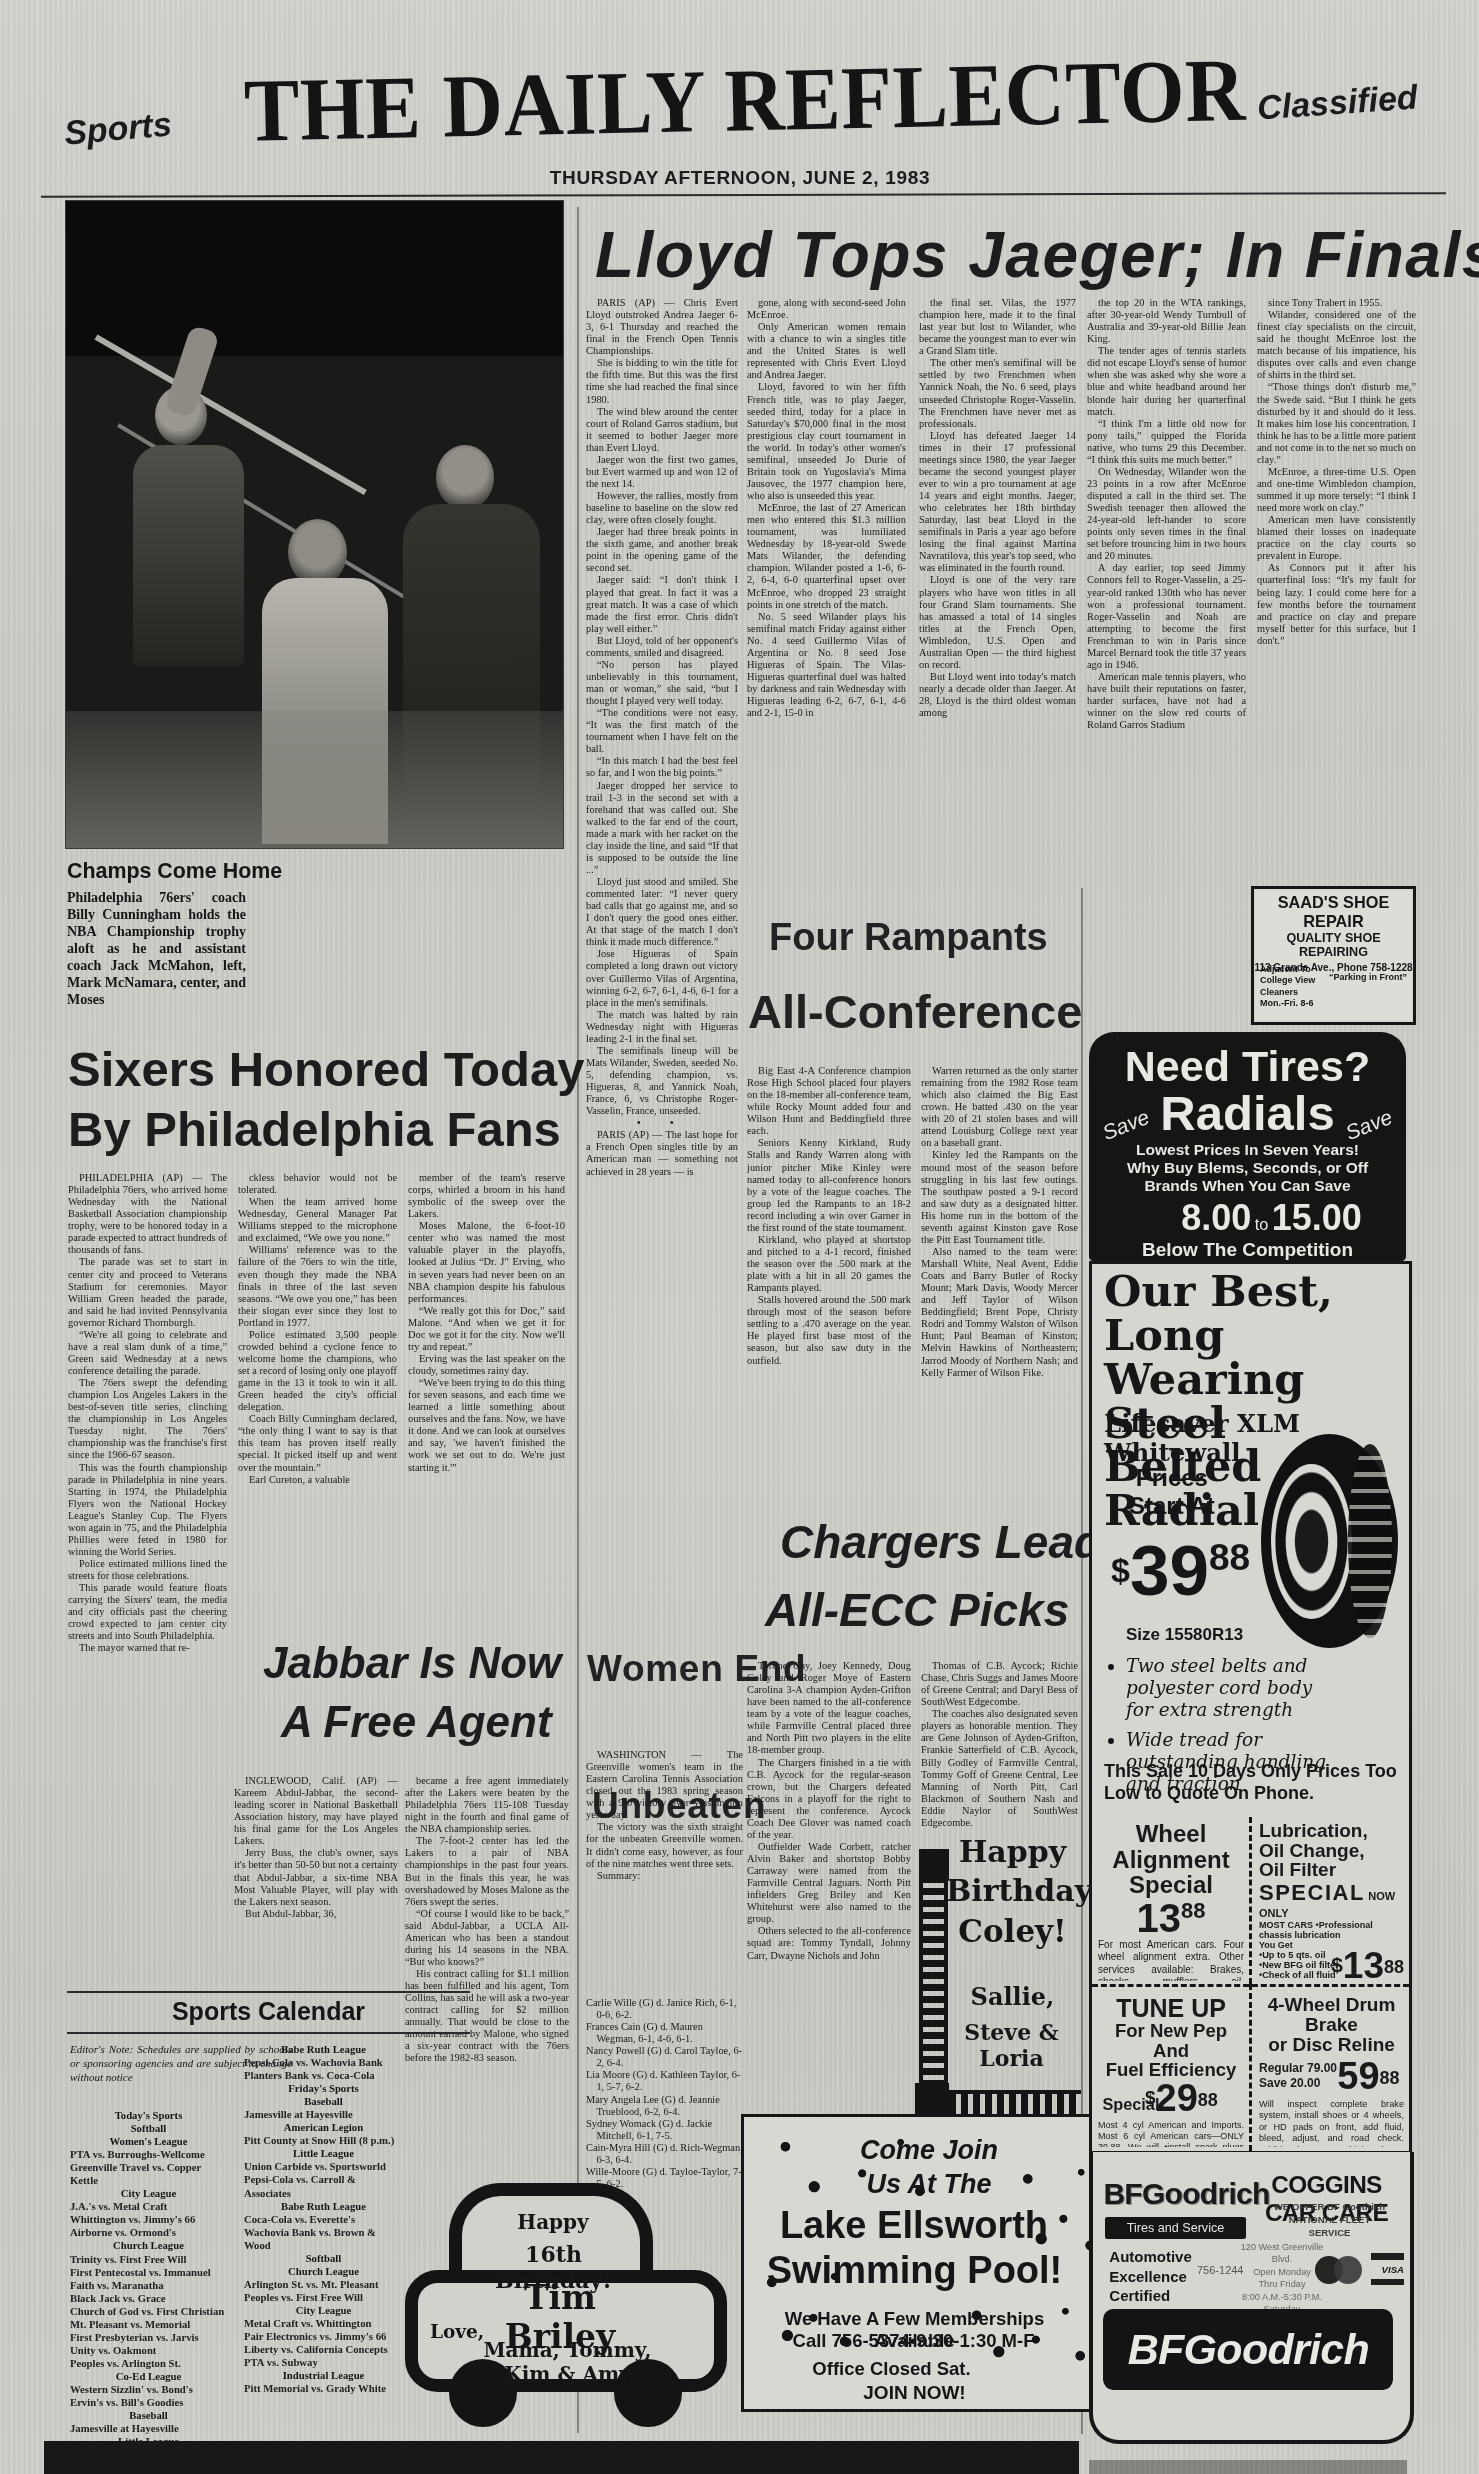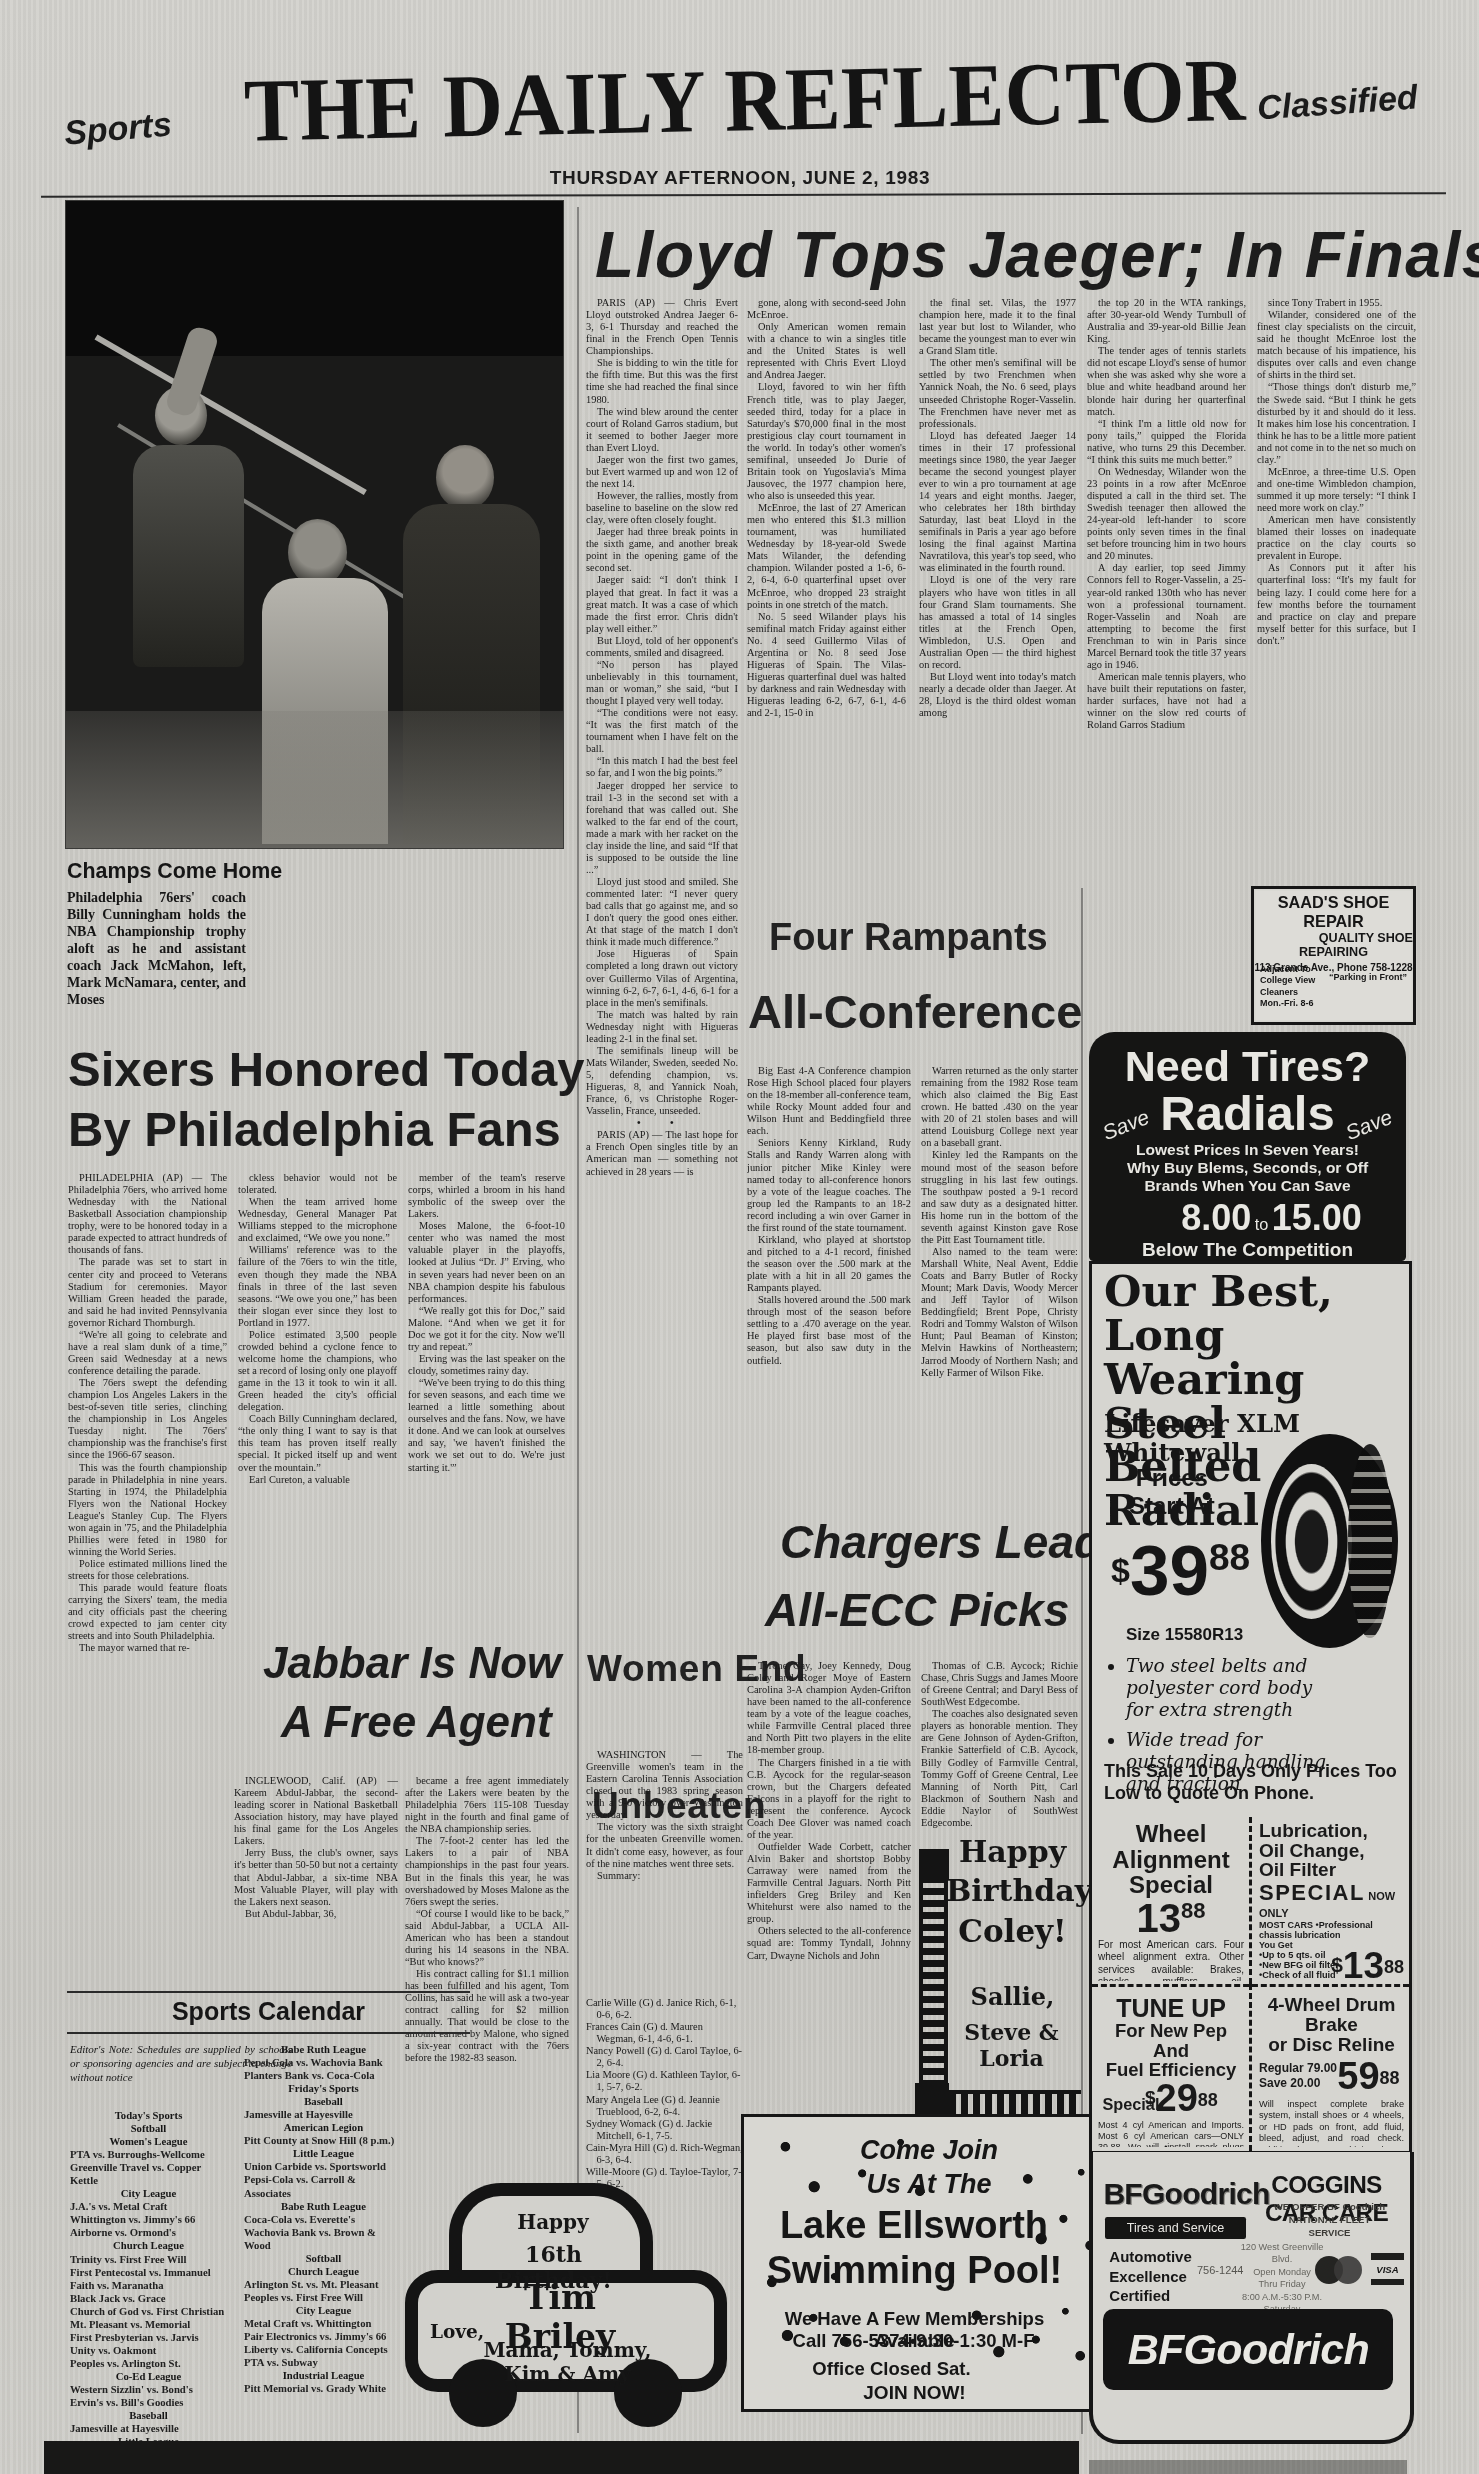--- a/index.html
+++ b/index.html
@@ -338,21 +338,21 @@
     <div class="abs sans" style="left:22px;top:87px;width:296px;text-align:center;font-weight:bold;font-size:38px;">Lake Ellsworth</div>
     <div class="abs sans" style="left:15px;top:132px;width:311px;text-align:center;font-weight:bold;font-size:38px;">Swimming Pool!</div>
     <div class="abs sans" style="left:15px;top:191px;width:311px;text-align:center;font-weight:bold;font-size:18.5px;">We Have A Few Memberships Available</div>
     <div class="abs sans" style="left:44px;top:213px;width:251px;text-align:center;font-weight:bold;font-size:18.5px;">Call 756-5374•9:30-1:30 M-F</div>
     <div class="abs sans" style="left:44px;top:241px;width:207px;text-align:center;font-weight:bold;font-size:18.5px;">Office Closed Sat.</div>
     <div class="abs sans" style="left:89px;top:265px;width:163px;text-align:center;font-weight:bold;font-size:19px;">JOIN NOW!</div>
   </div>
 
   <div class="abs saads" style="left:1251px;top:886px;width:159px;height:133px;">
     <div style="font-weight:bold;font-size:16.3px;margin-top:4.4px;">SAAD'S SHOE REPAIR</div>
-    <div style="font-weight:bold;font-size:12.6px;text-align:right;">QUALITY SHOE</div>
+    <div style="font-weight:bold;font-size:12.6px;">QUALITY SHOE</div>
     <div style="font-weight:bold;font-size:12.6px;">REPAIRING</div>
     <div style="font-weight:bold;font-size:10px;margin-top:2.2px;">113 Grande Ave., Phone 758-1228</div>
     <div class="abs" style="left:6px;top:75px;text-align:left;font-size:9px;font-weight:bold;line-height:1.25;">
       <div>Adjacent To</div>
       <div>College View</div>
       <div>Cleaners</div>
       <div>Mon.-Fri. 8-6</div>
     </div>
     <div class="abs" style="right:6px;top:83px;font-size:9px;font-weight:bold;">“Parking in Front”</div>
   </div>
@@ -484,21 +484,21 @@
       <div>WE OFFER BF Goodrich</div>
       <div>NATIONAL FLEET</div>
       <div>SERVICE</div>
     </div>
     <div class="abs" style="left:222px;top:104px;width:49px;height:30px;">
       <div class="abs" style="left:0;top:0;width:28px;height:28px;border-radius:50%;background:#242422;"></div>
       <div class="abs" style="left:19px;top:0;width:28px;height:28px;border-radius:50%;background:#3a3937;opacity:.9;"></div>
     </div>
     <div class="abs" style="left:278px;top:101px;width:33px;height:34px;">
       <div style="height:6.7px;background:#1e1e1c;"></div>
-      <div class="sans" style="font-size:9.6px;font-style:italic;font-weight:bold;text-align:center;line-height:19px;">VISA</div>
+      <div class="sans" style="font-size:9.6px;font-style:italic;font-weight:bold;text-align:right;line-height:19px;">VISA</div>
       <div style="height:6.7px;background:#1e1e1c;"></div>
     </div>
     <div class="banner abs" style="left:10.4px;top:157px;width:290px;height:81px;font-size:43px;line-height:81px;letter-spacing:-0.7px;">BFGoodrich</div>
   </div>
 
   <div class="abs bottom-strip" style="left:44px;top:2441px;width:1035px;height:34px;"></div>
   <div class="abs bottom-strip" style="left:1089px;top:2460px;width:318px;height:15px;opacity:.4;"></div>
 
 </div>
 

